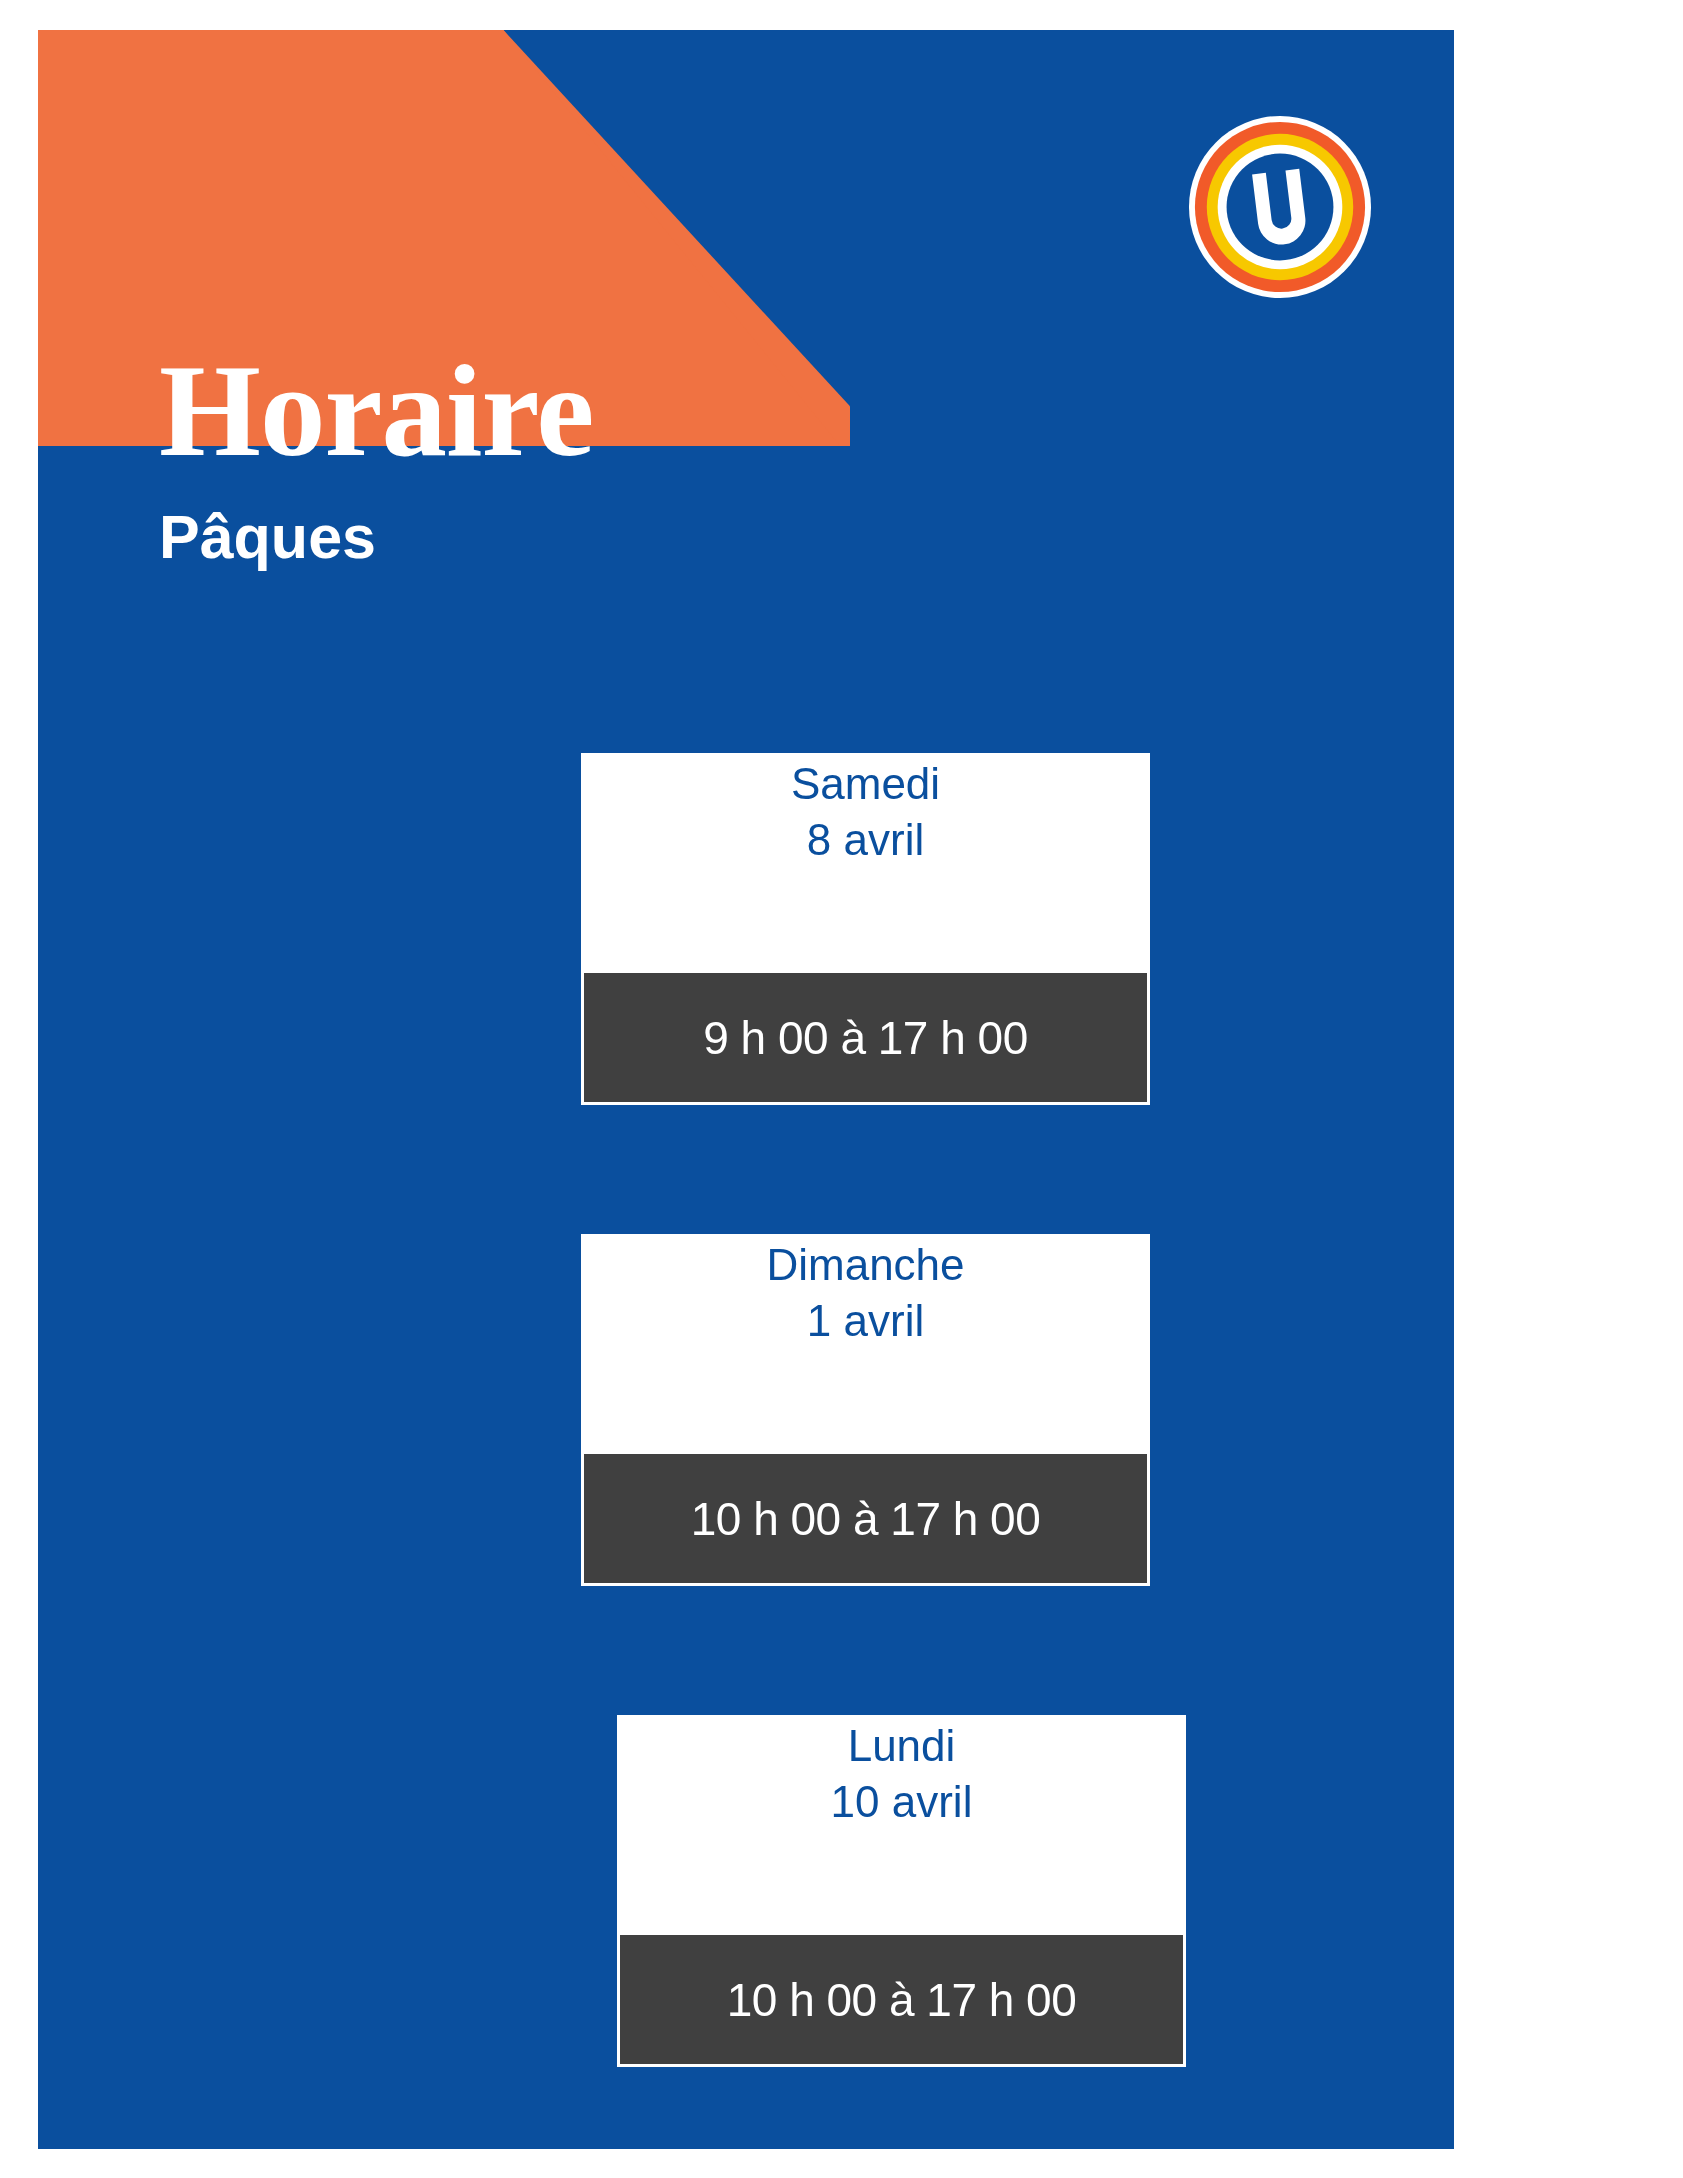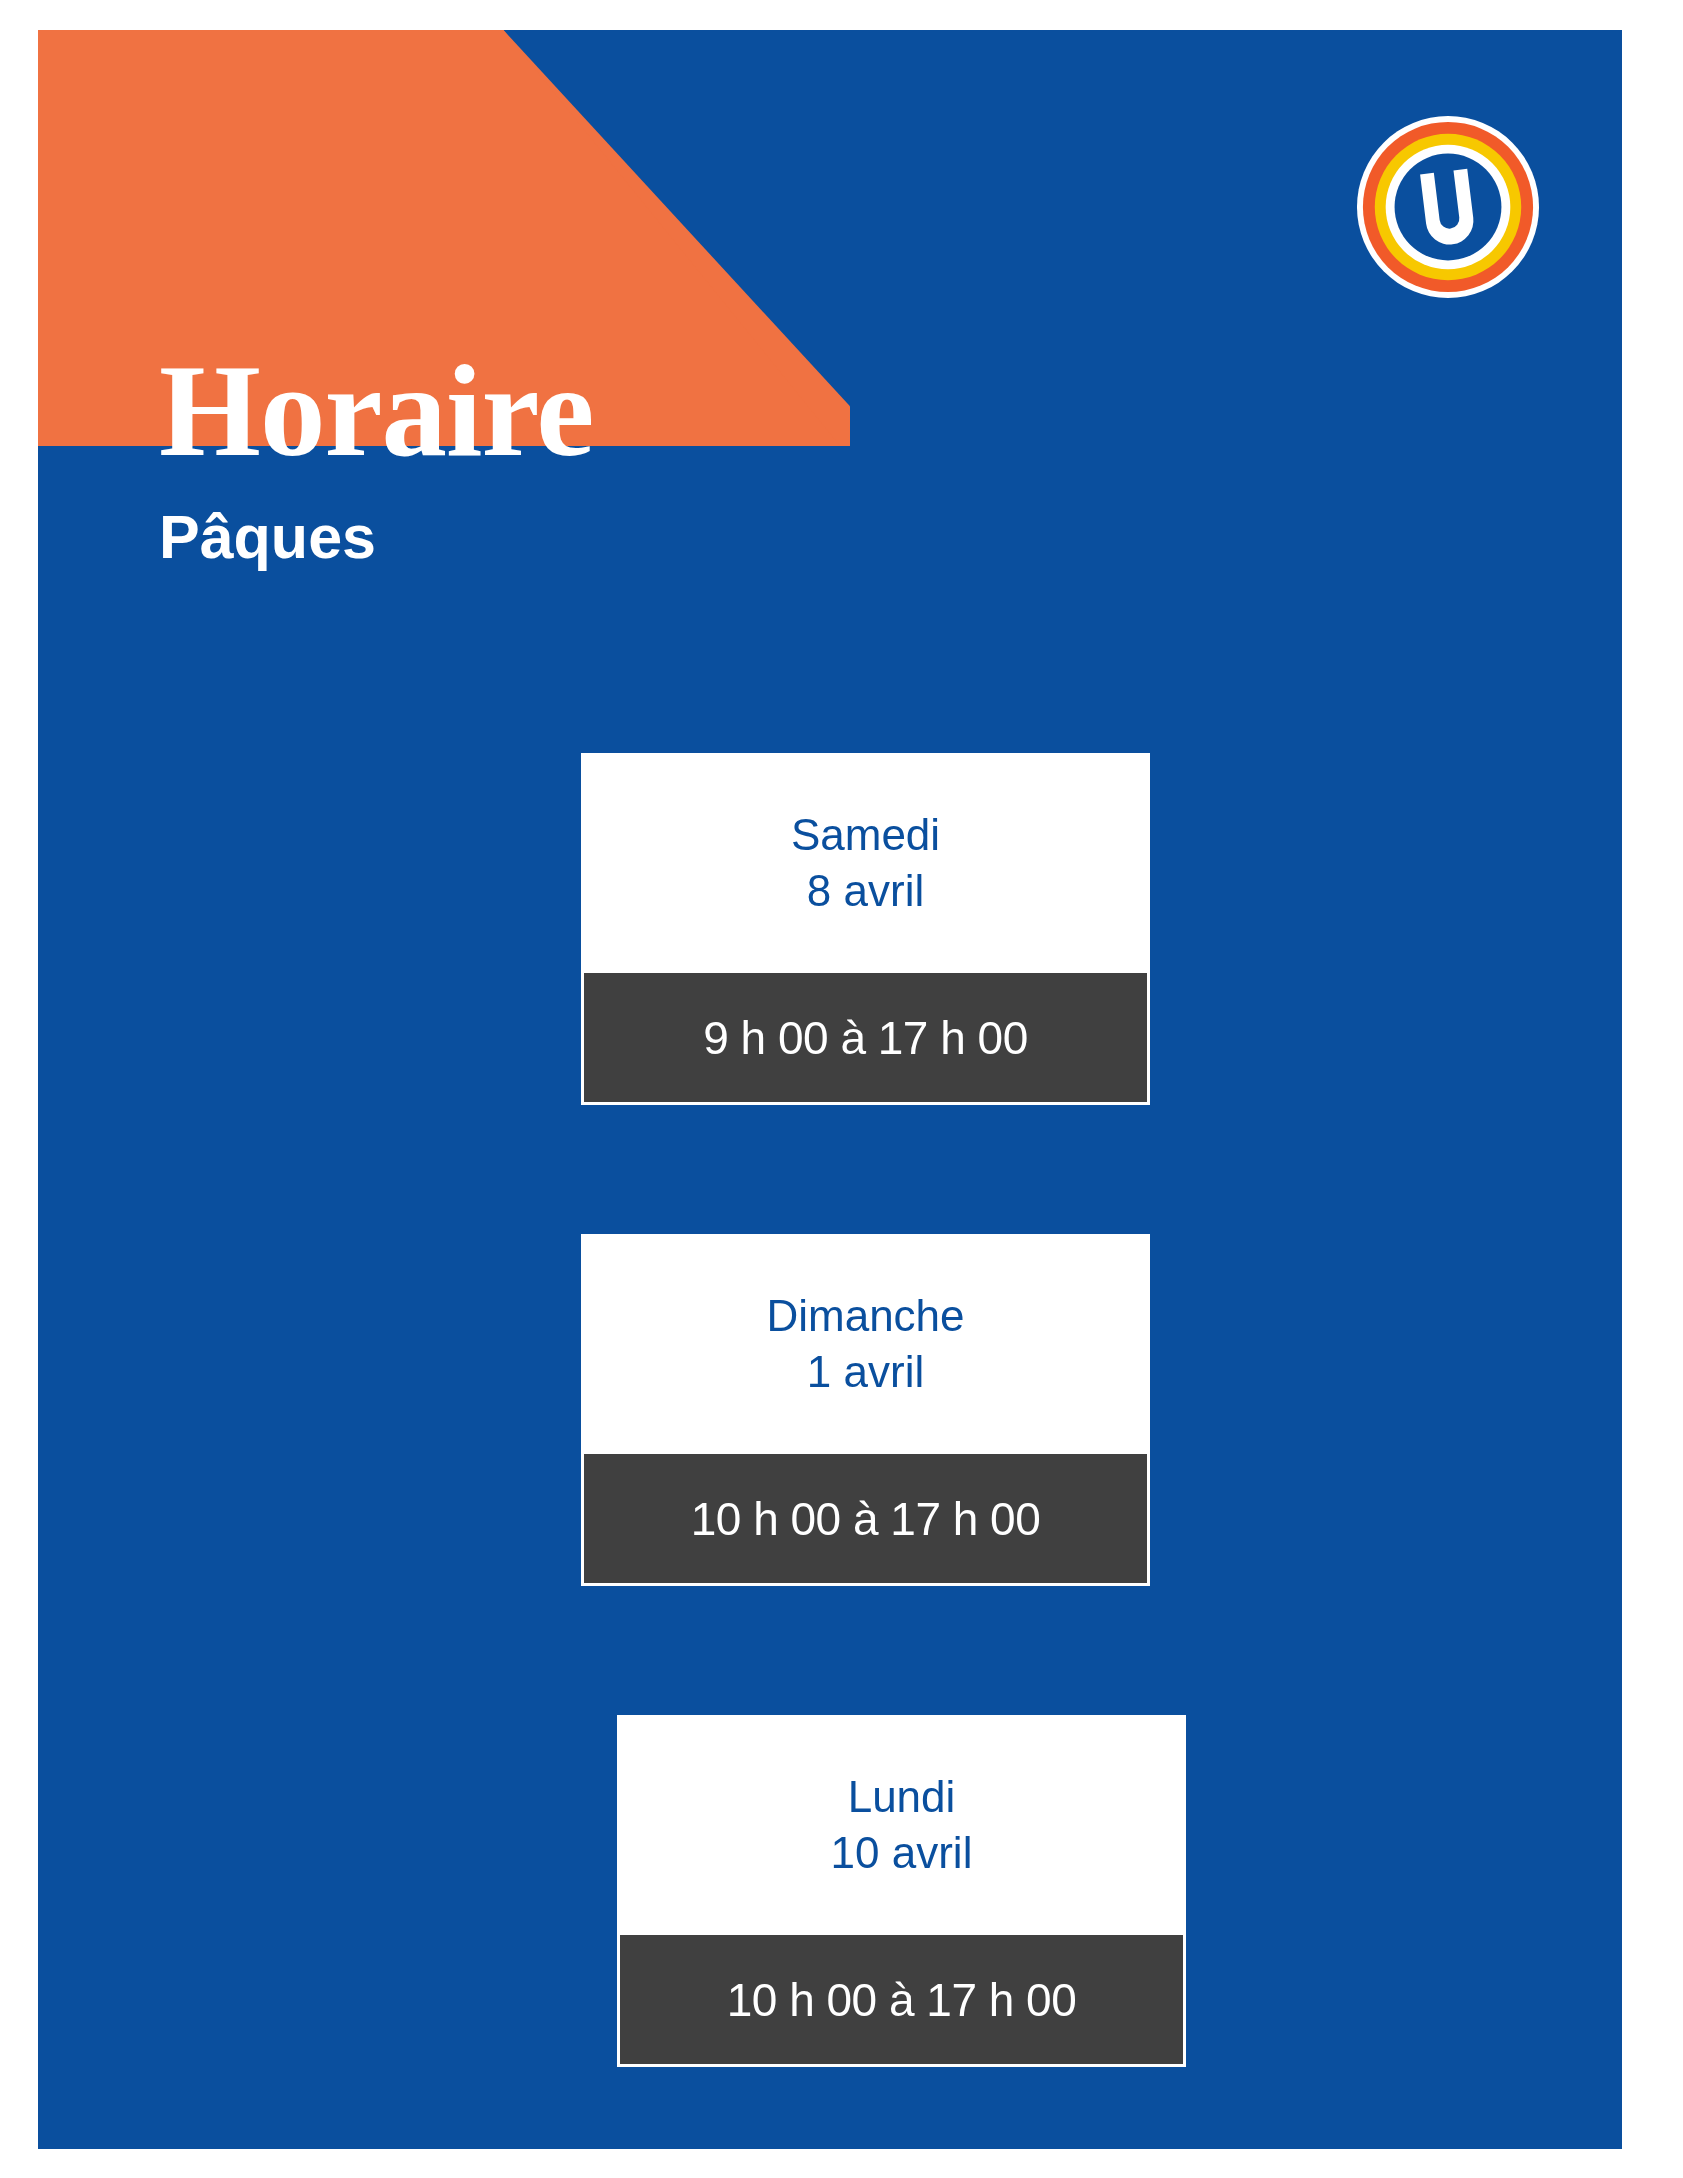--- a/index.html
+++ b/index.html
@@ -11,21 +11,21 @@
     width: 1683px;
     height: 2178px;
     font-family: "Liberation Sans", sans-serif;
     overflow: hidden;
   }
 
   .poster {
     position: absolute;
     left: 38px;
     top: 30px;
-    width: 1584px;
+    width: 1416px;
     height: 2119px;
     background: #0a4f9e;
     overflow: hidden;
   }
 
   
   .corner-shape {
     position: absolute;
     left: 0;
     top: 0;
@@ -88,21 +88,21 @@
     margin-left: 36px;
   }
   .card-head {
     background: #ffffff;
     border: 3px solid #ffffff;
     box-sizing: border-box;
     height: 220px;
     display: flex;
     flex-direction: column;
     align-items: center;
-    justify-content: center;
+    justify-content: flex-start;
     color: #0a4f9e;
   }
   .card-day {
     font-size: 44px;
     line-height: 1.28;
     font-weight: normal;
   }
   .card-date {
     font-size: 44px;
     line-height: 1.28;

